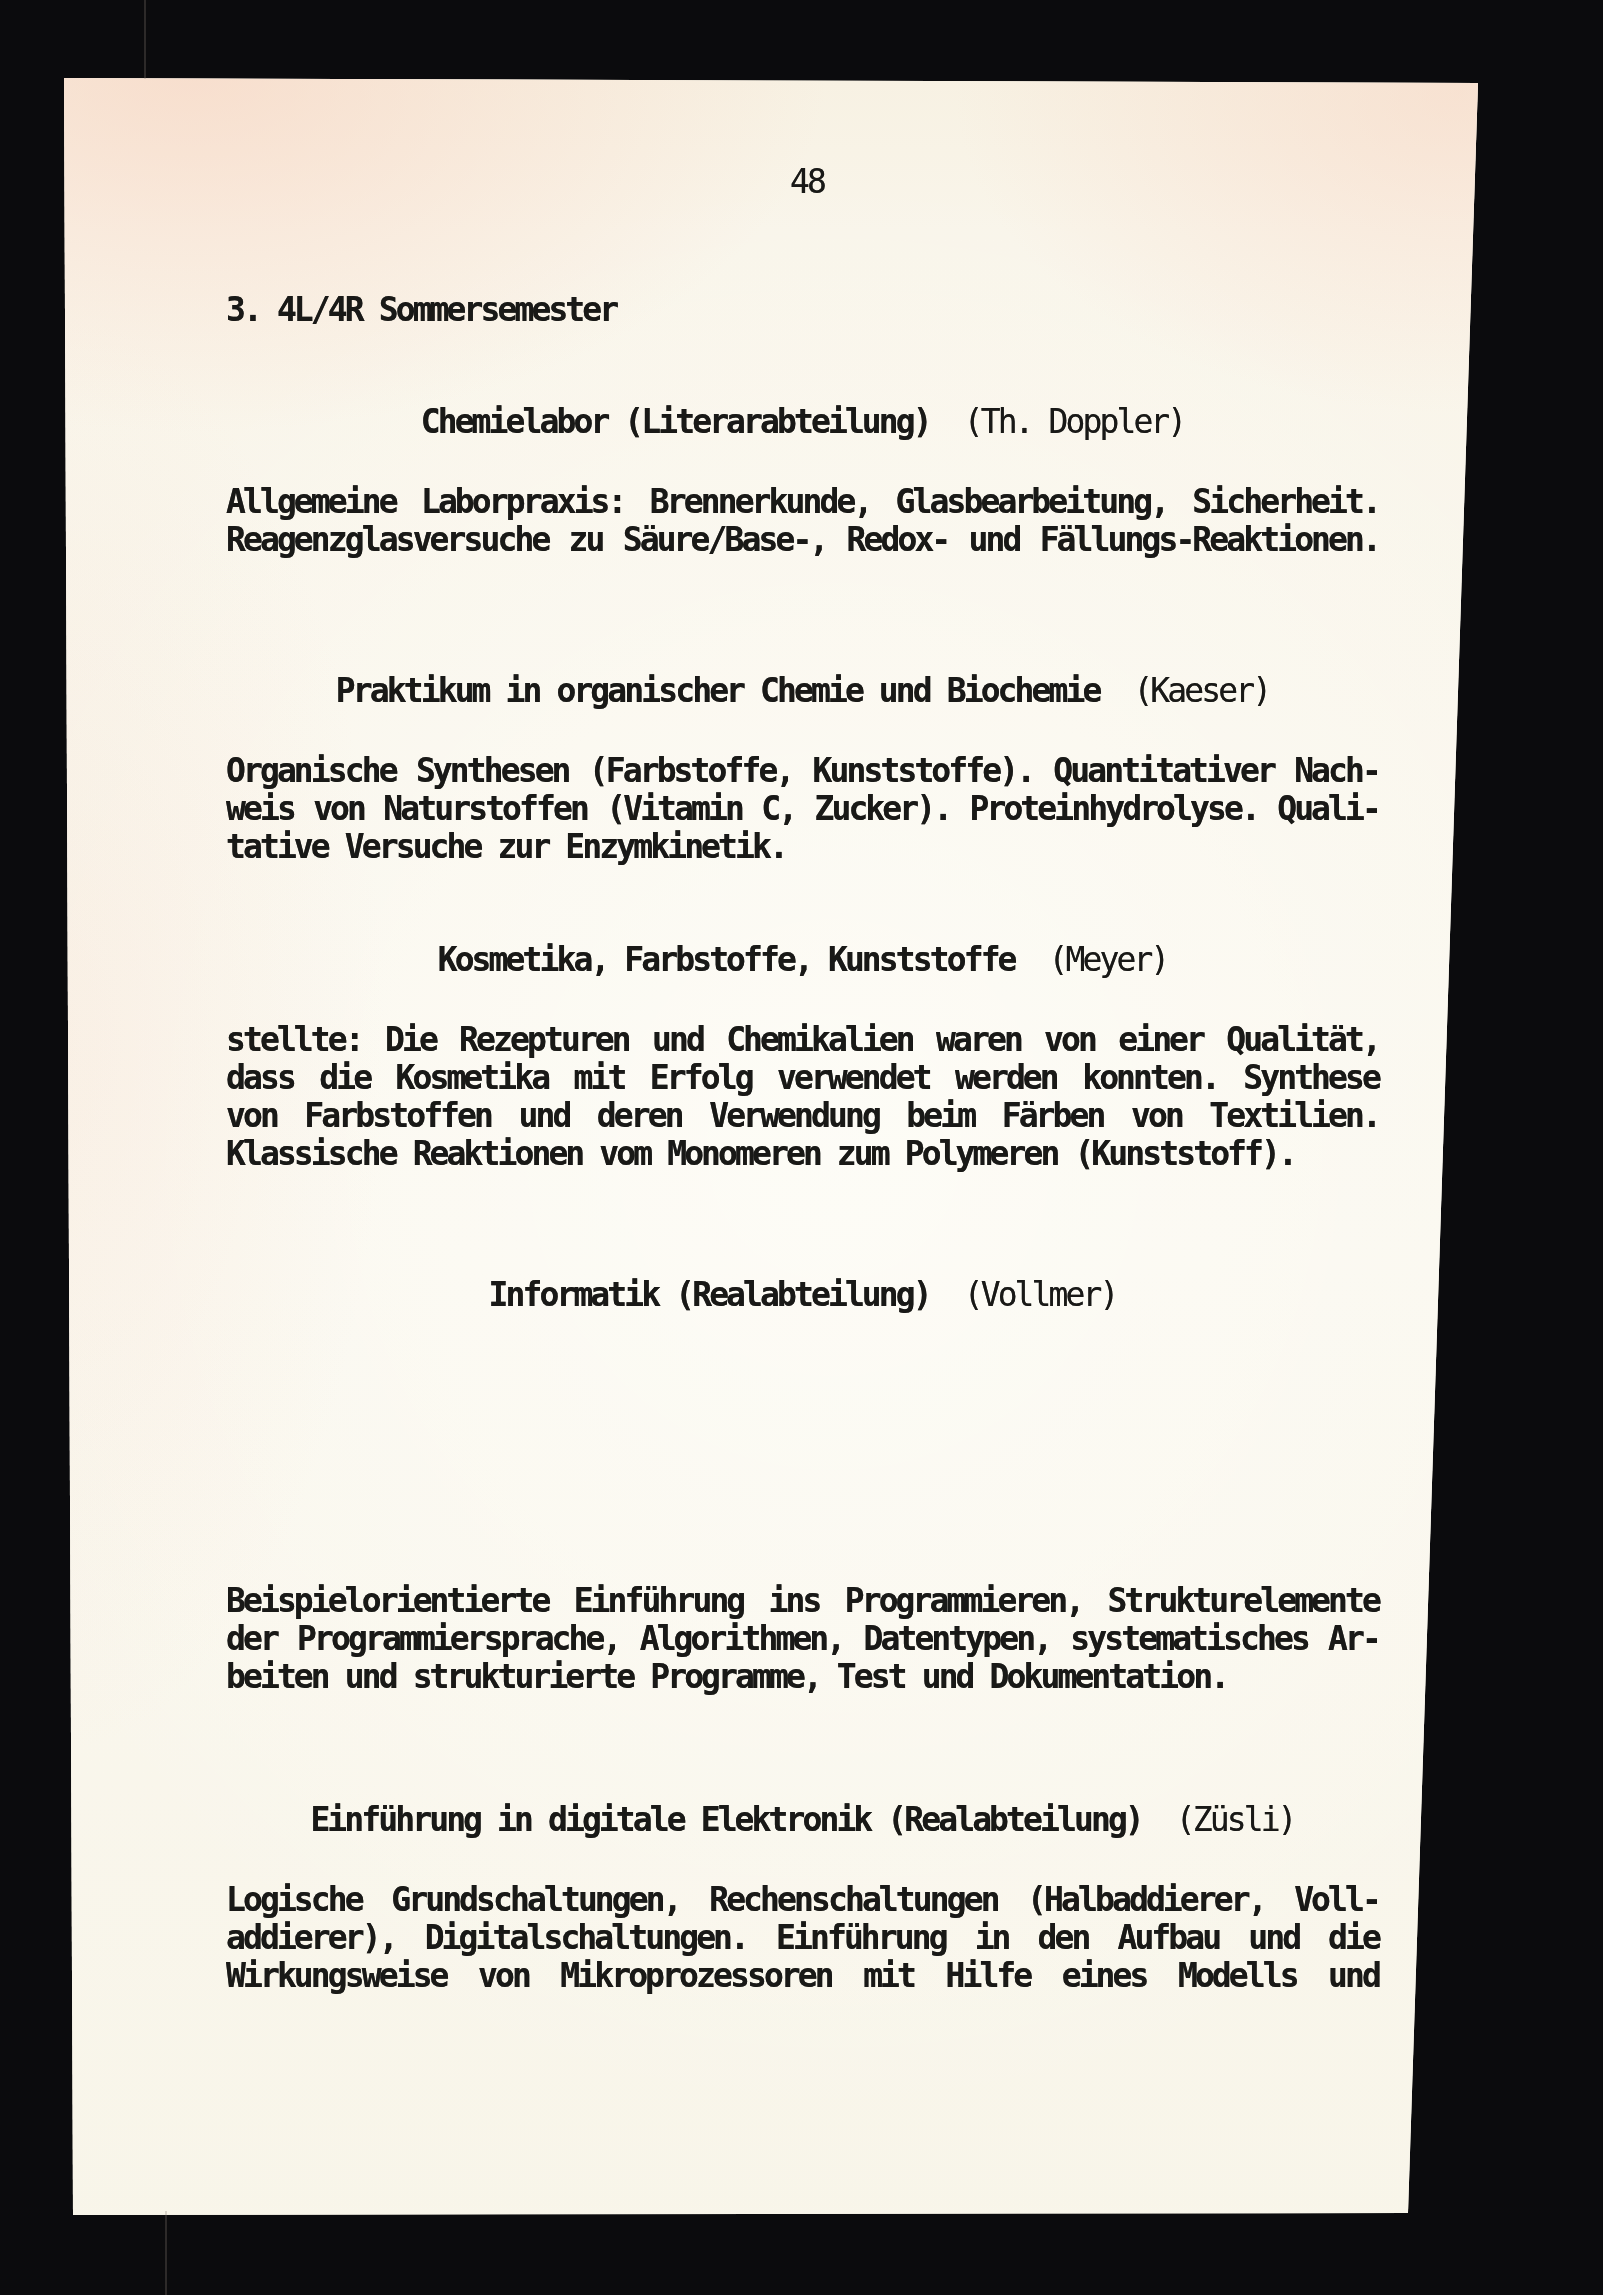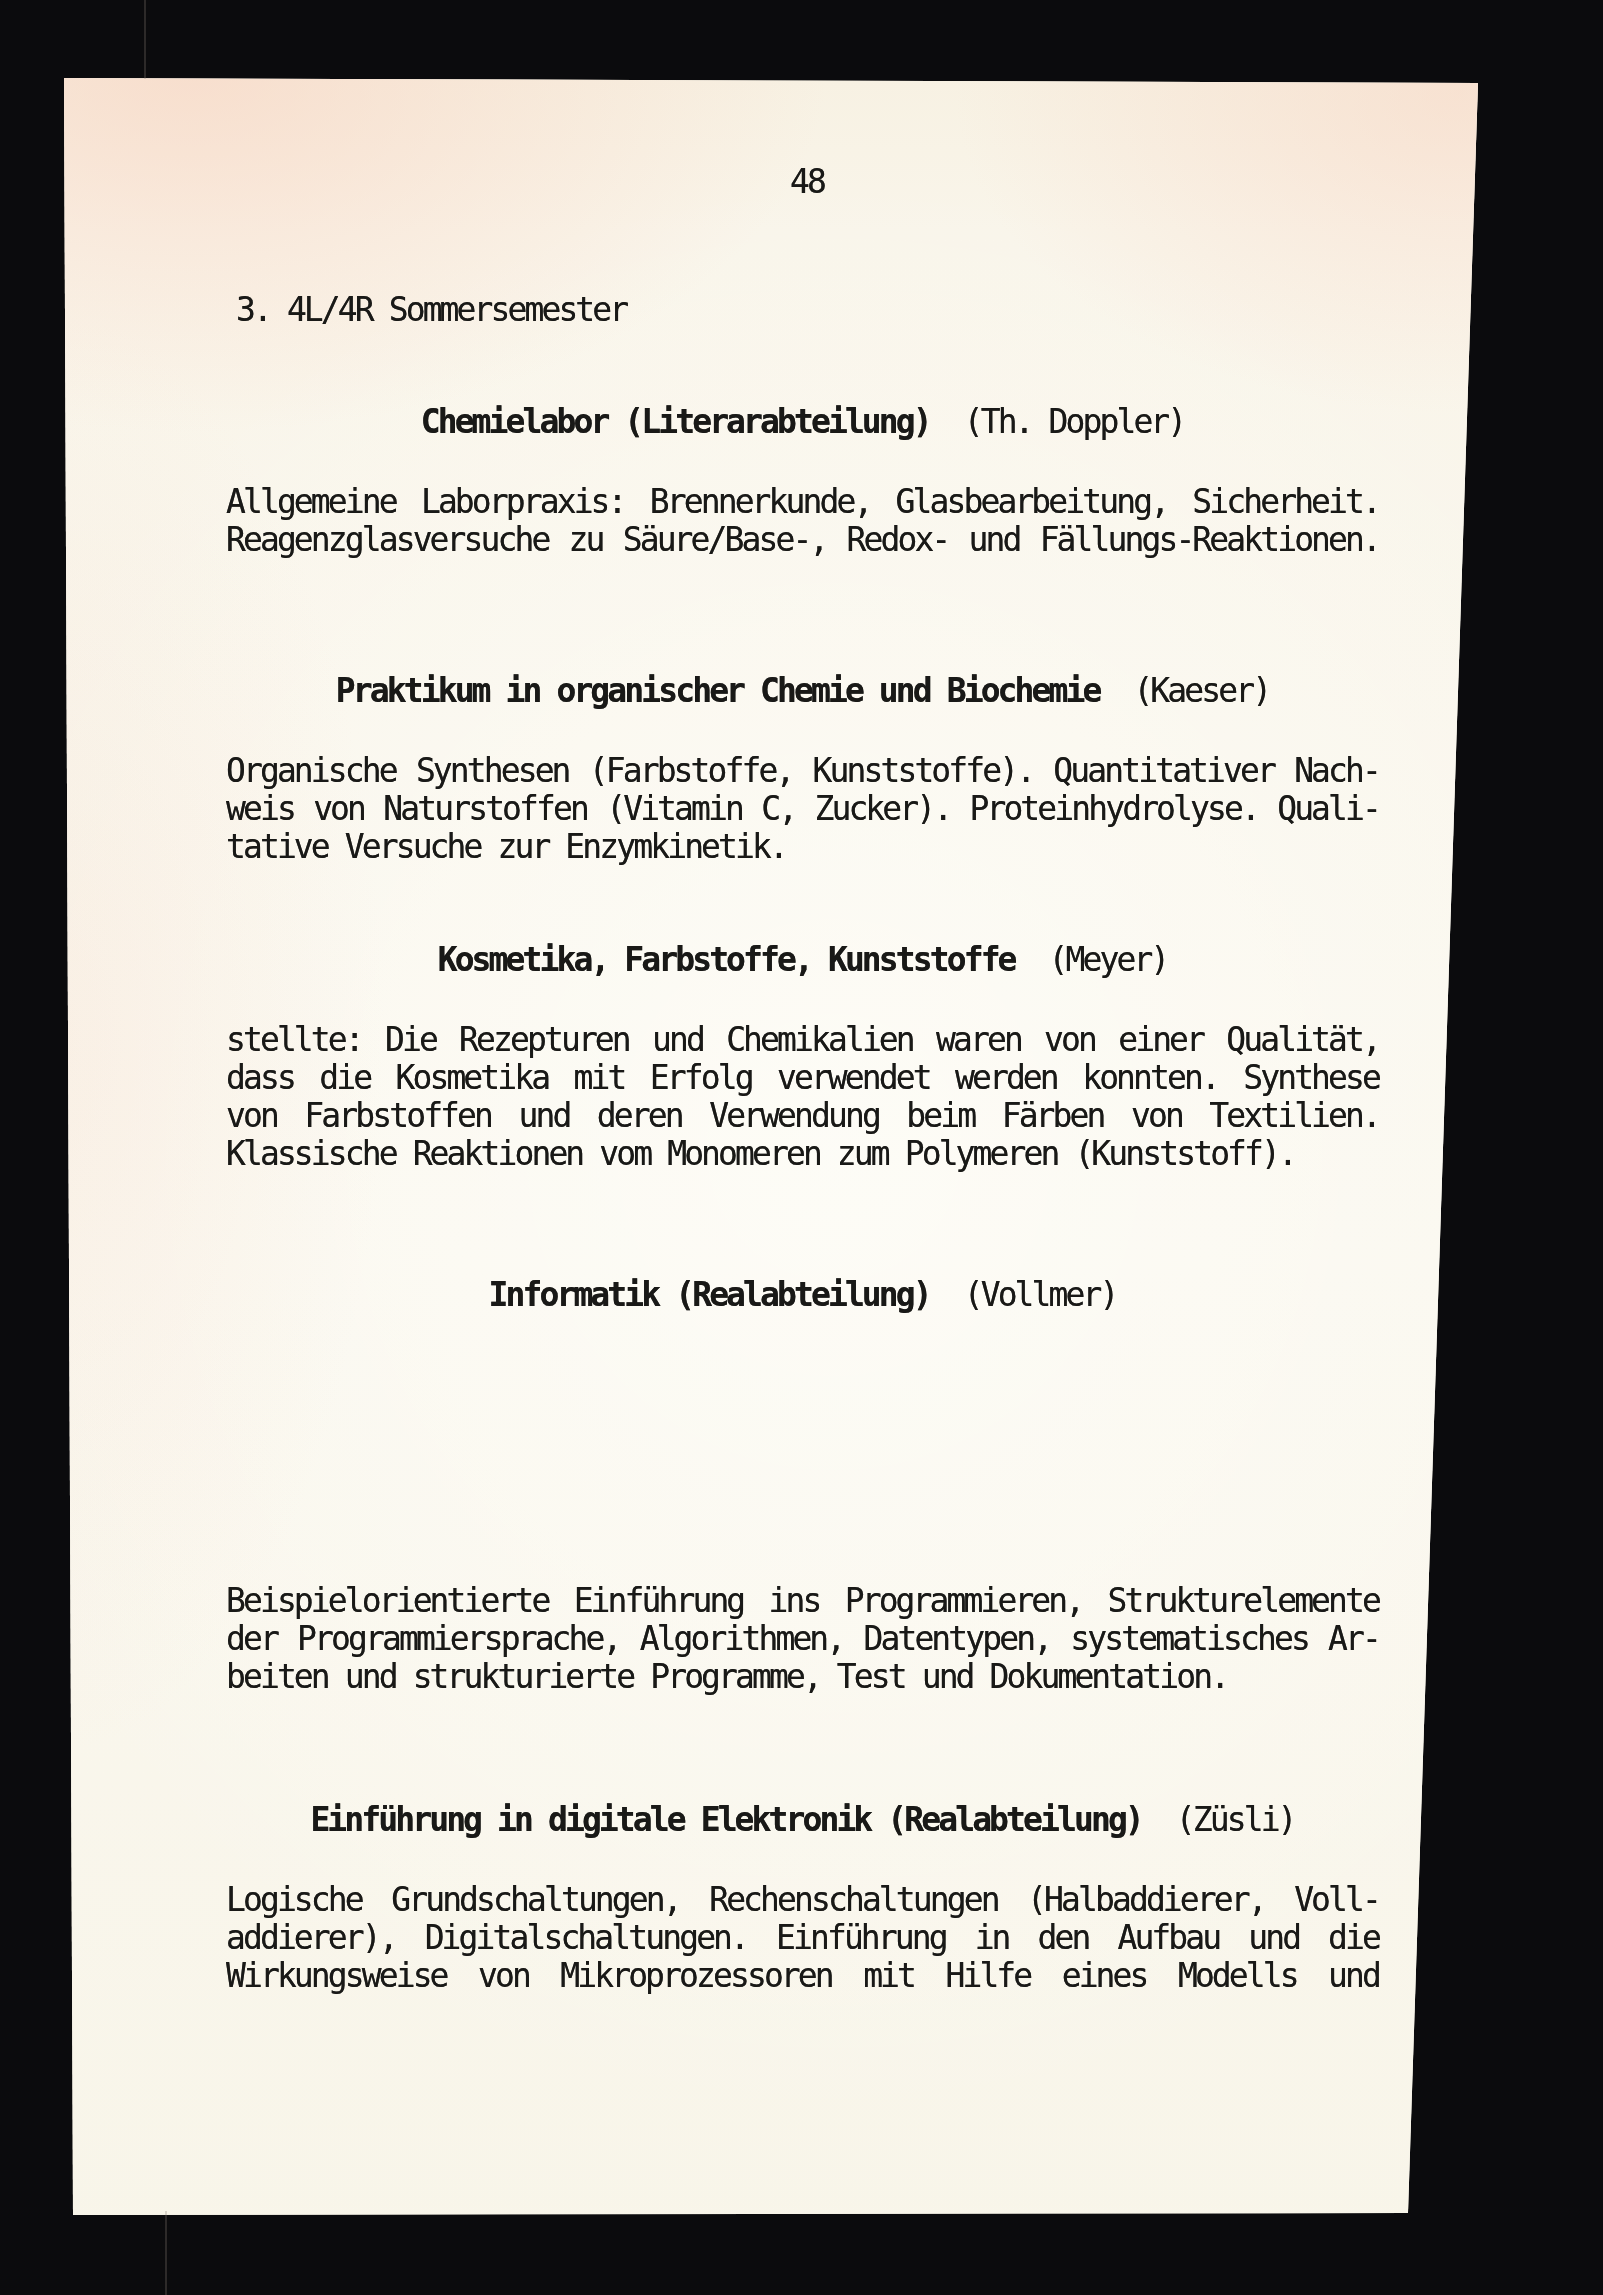--- a/index.html
+++ b/index.html
@@ -48,35 +48,36 @@
     letter-spacing: -2.9px;
     line-height: 38px;
     text-shadow: 0 0 0.6px rgba(25,25,23,0.75);
   }
   #page-number {
     position: absolute;
     left: 790px; top: 163px;
   }
   #main-heading {
     position: absolute;
-    left: 236px; top: 291px;
-    font-weight: normal;
+    left: 226px; top: 291px;
+    font-weight: bold;
   }
   .section {
     position: absolute;
     left: 226px;
     width: 1153px;
   }
   .sec-heading { white-space: nowrap; text-align: center; }
   .sec-title { font-weight: bold; }
   .sec-instructor { margin-left: 17px; font-weight: normal; }
   .sec-body { margin-top: 42px; }
   .line {
     text-align: justify;
     text-align-last: justify;
+    font-weight: bold;
   }
   .line.endline {
     text-align: left;
     text-align-last: left;
   }
 </style>
 </head>
 <body>
 
 <div id="canvas">

